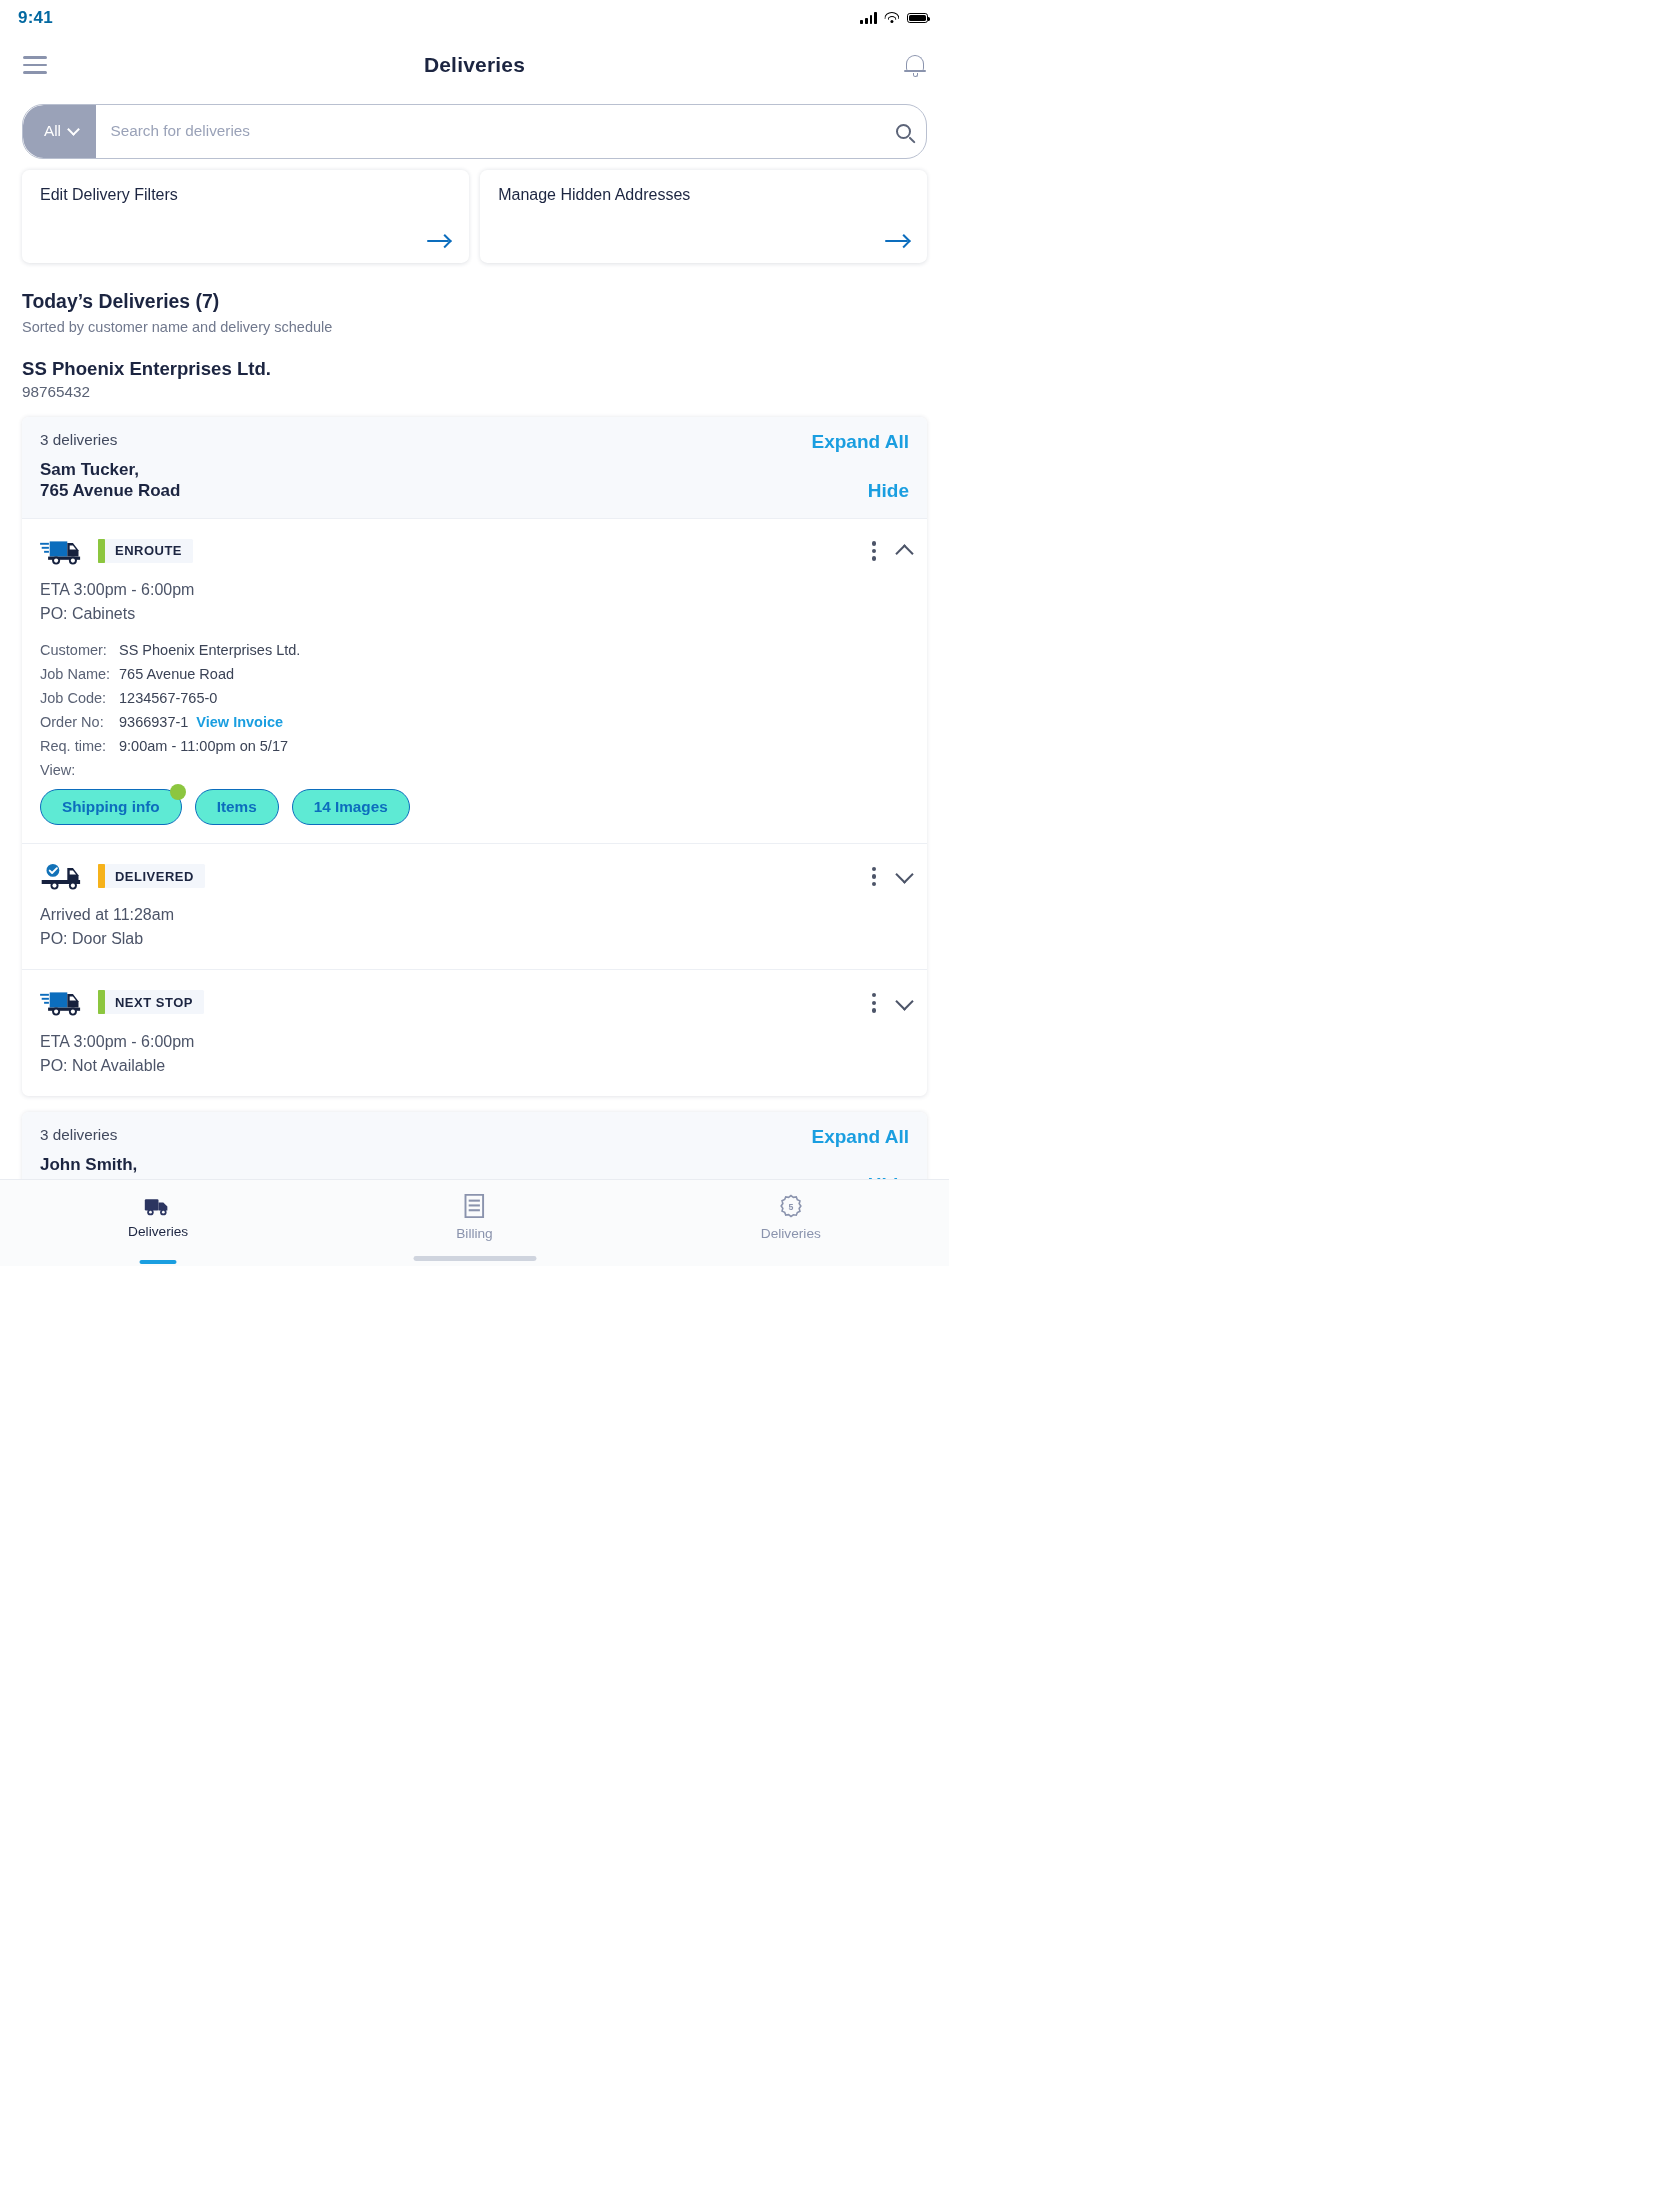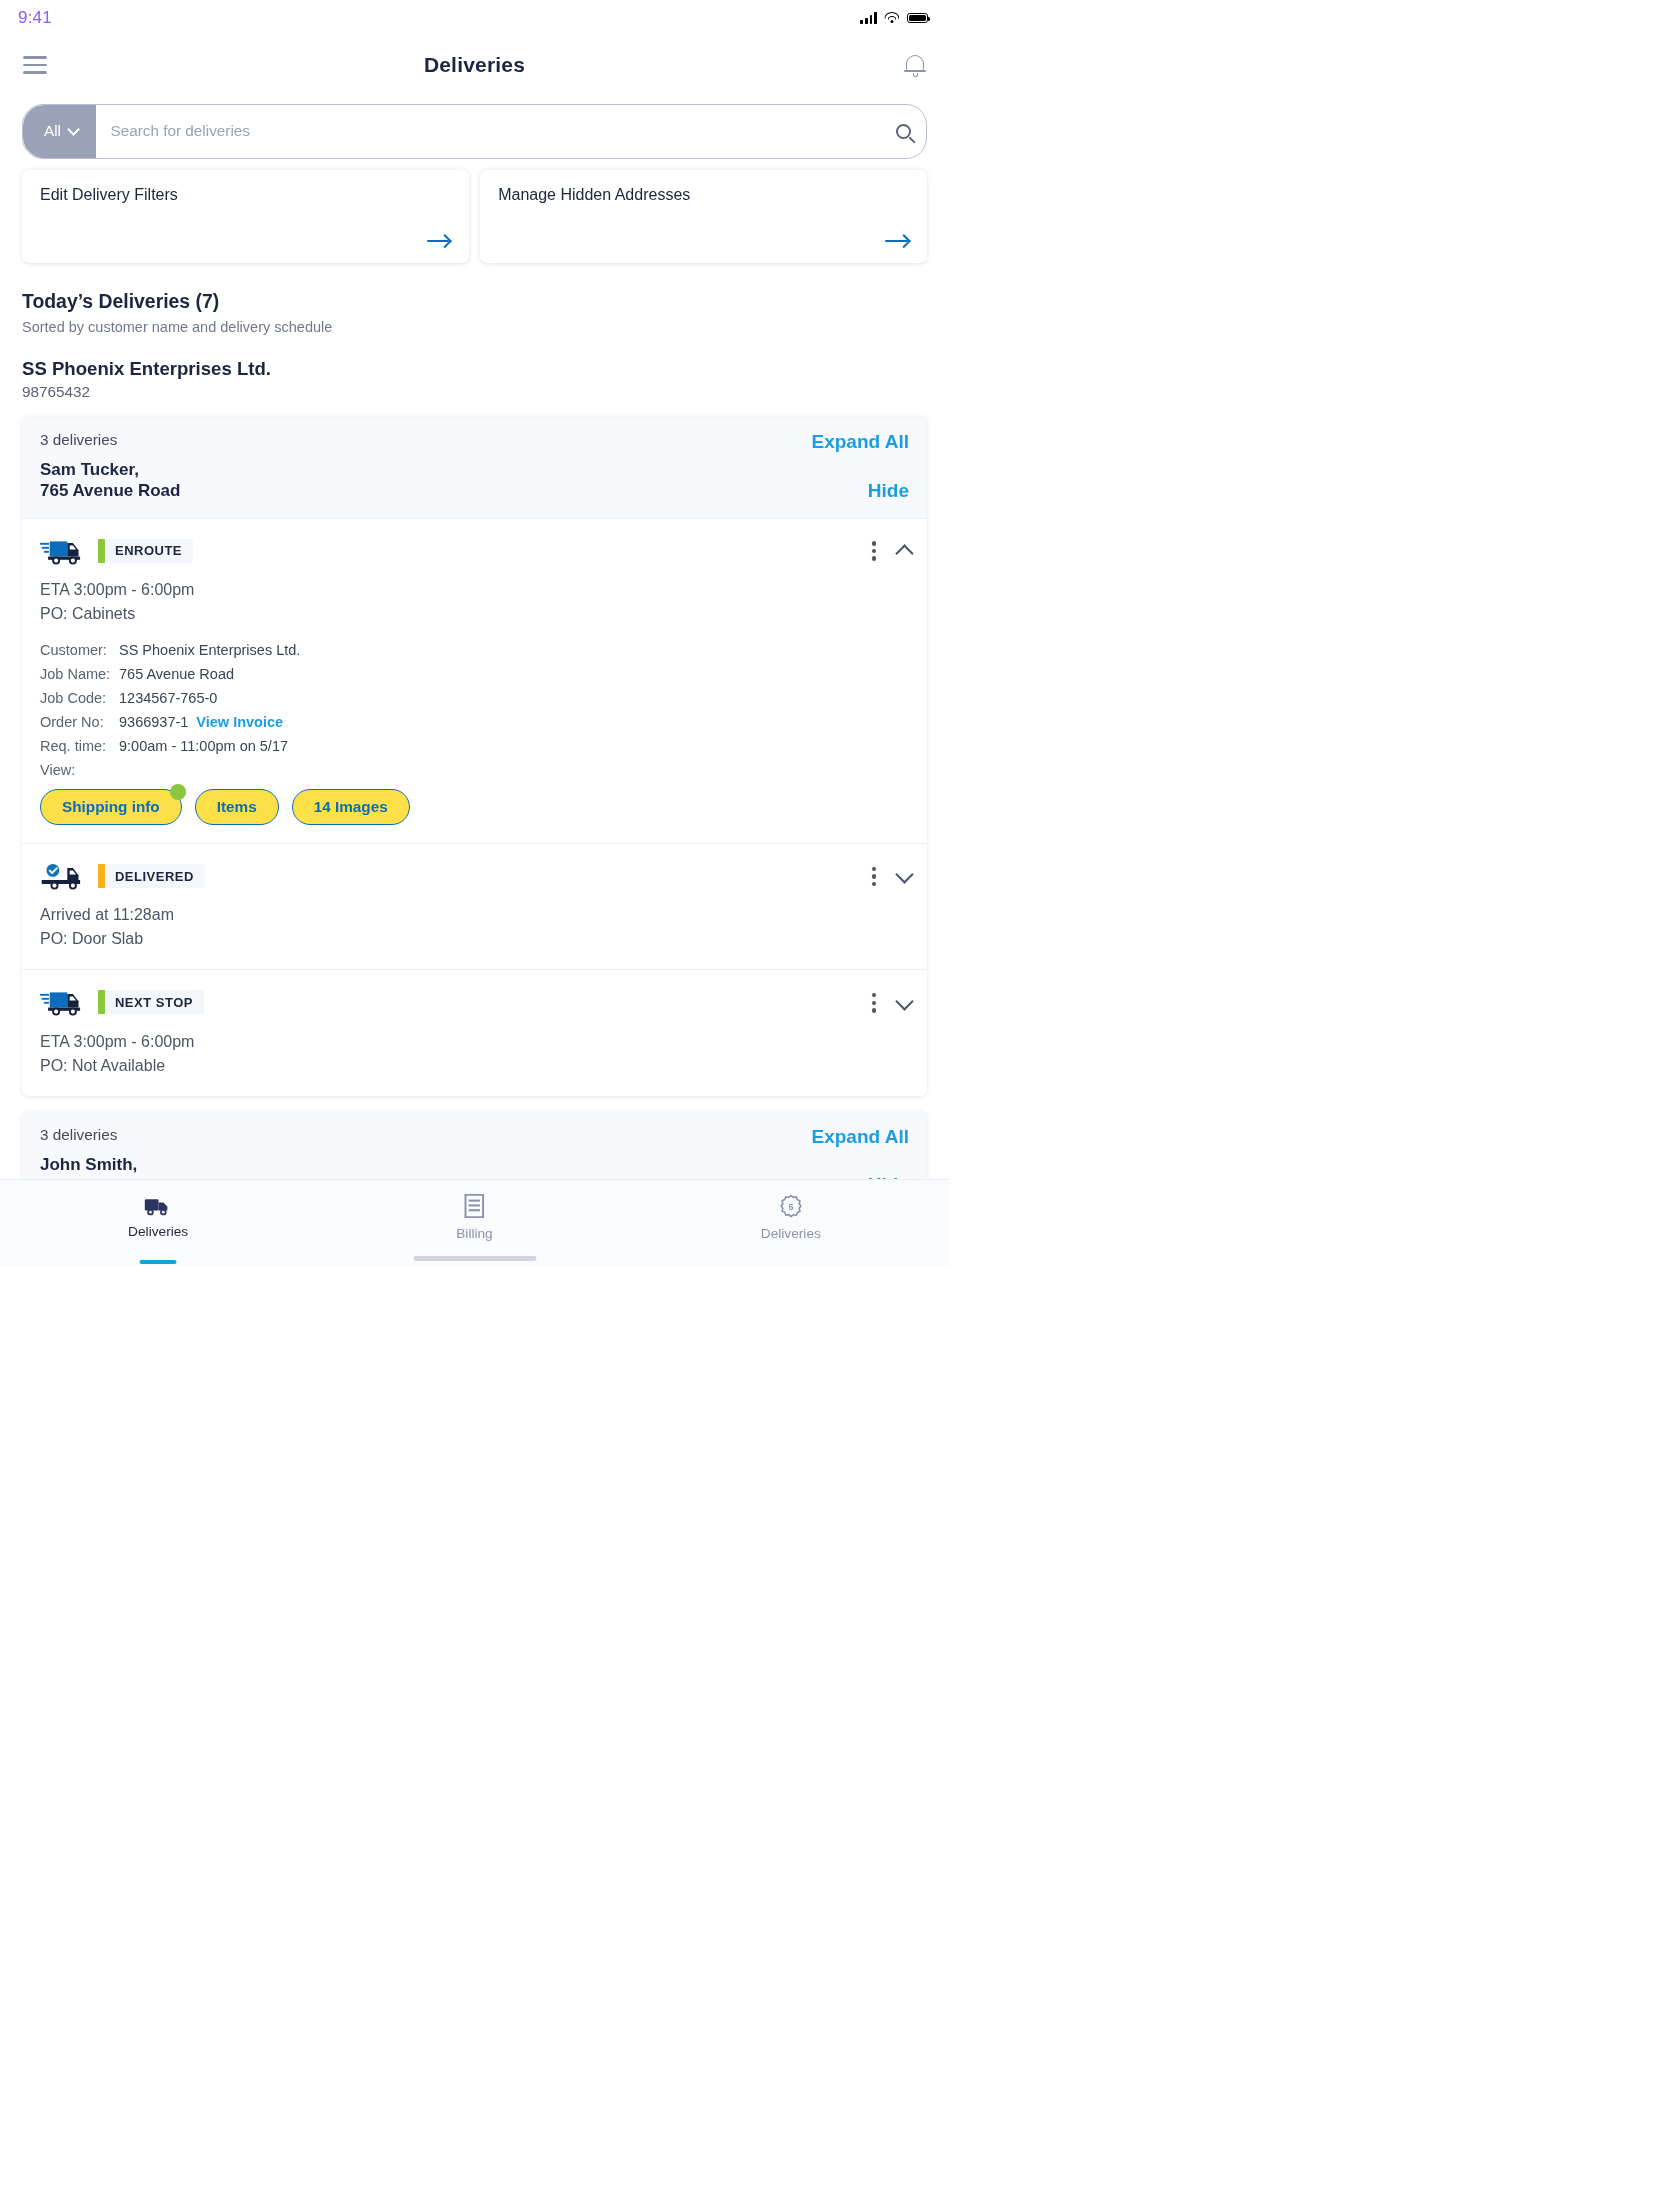--- a/index.html
+++ b/index.html
@@ -12,21 +12,21 @@
     overflow:hidden;
     position:relative;
   }
   .app { width:949px; height:1266px; position:relative; background:#fff; }
 
   
   .statusbar {
     height:36px; display:flex; align-items:center;
     justify-content:space-between; padding:0 21px 0 18px;
   }
-  .status-time { font-size:17px; font-weight:400; color:#8b5cf6; letter-spacing:0.2px; }
+  .status-time { font-size:17px; font-weight:700; color:#0369a1; letter-spacing:0.2px; }
   .status-right { display:flex; align-items:center; gap:7.3px; }
   .sig { display:flex; align-items:flex-end; gap:2px; height:12px; }
   .sig i { width:2.8px; background:#000; border-radius:0.8px; display:block; }
   .sig i:nth-child(1){height:4px;} .sig i:nth-child(2){height:6.5px;}
   .sig i:nth-child(3){height:9px;} .sig i:nth-child(4){height:12px;}
   .wifi { width:15.3px; height:11.3px; position:relative; }
   .wifi span { position:absolute; left:50%; transform:translateX(-50%);
     border:1.6px solid #000; border-bottom:none; border-radius:50% 50% 0 0 / 100% 100% 0 0; }
   .wifi span.a { width:15.3px; height:6.5px; top:0; }
   .wifi span.b { width:9px; height:4px; top:3.2px; }
@@ -115,21 +115,21 @@
 
   
   .details { margin-top:16px; font-size:14.5px; color:#4c5468; }
   .drow-det { display:flex; margin-bottom:8px; }
   .det-k { width:79px; flex:none; color:#5a6275; }
   .det-v { color:#3b4356; }
   .det-v .inv { color:#1a9ee0; font-weight:700; margin-left:8px; cursor:pointer; }
   .pills { display:flex; gap:13px; margin-top:11.3px; }
   .pill { border:1.6px solid #0c6dbd; color:#0c6dbd; border-radius:19.4px; height:36px;
     display:flex; align-items:center; padding:0 21px; font-size:15.3px; font-weight:700;
-    position:relative; cursor:pointer; background:#fde047; }
+    position:relative; cursor:pointer; background:#5eead4; }
   .pill .dot { position:absolute; right:-4.8px; top:-5.7px; width:16px; height:16px;
     background:#8cc63f; border-radius:50%; }
 
   
   .tabbar { position:absolute; left:0; bottom:0; width:949px; height:87px;
     background:#fafbfc; border-top:0.8px solid #e9ecf1; display:flex; }
   .tab { flex:1; display:flex; flex-direction:column; align-items:center;
     justify-content:center; gap:7.3px; cursor:pointer; position:relative; padding-bottom:11.3px; }
   .tab-label { font-size:13.7px; font-weight:700; }
   .tab.active .tab-label { color:#1c2541; }

